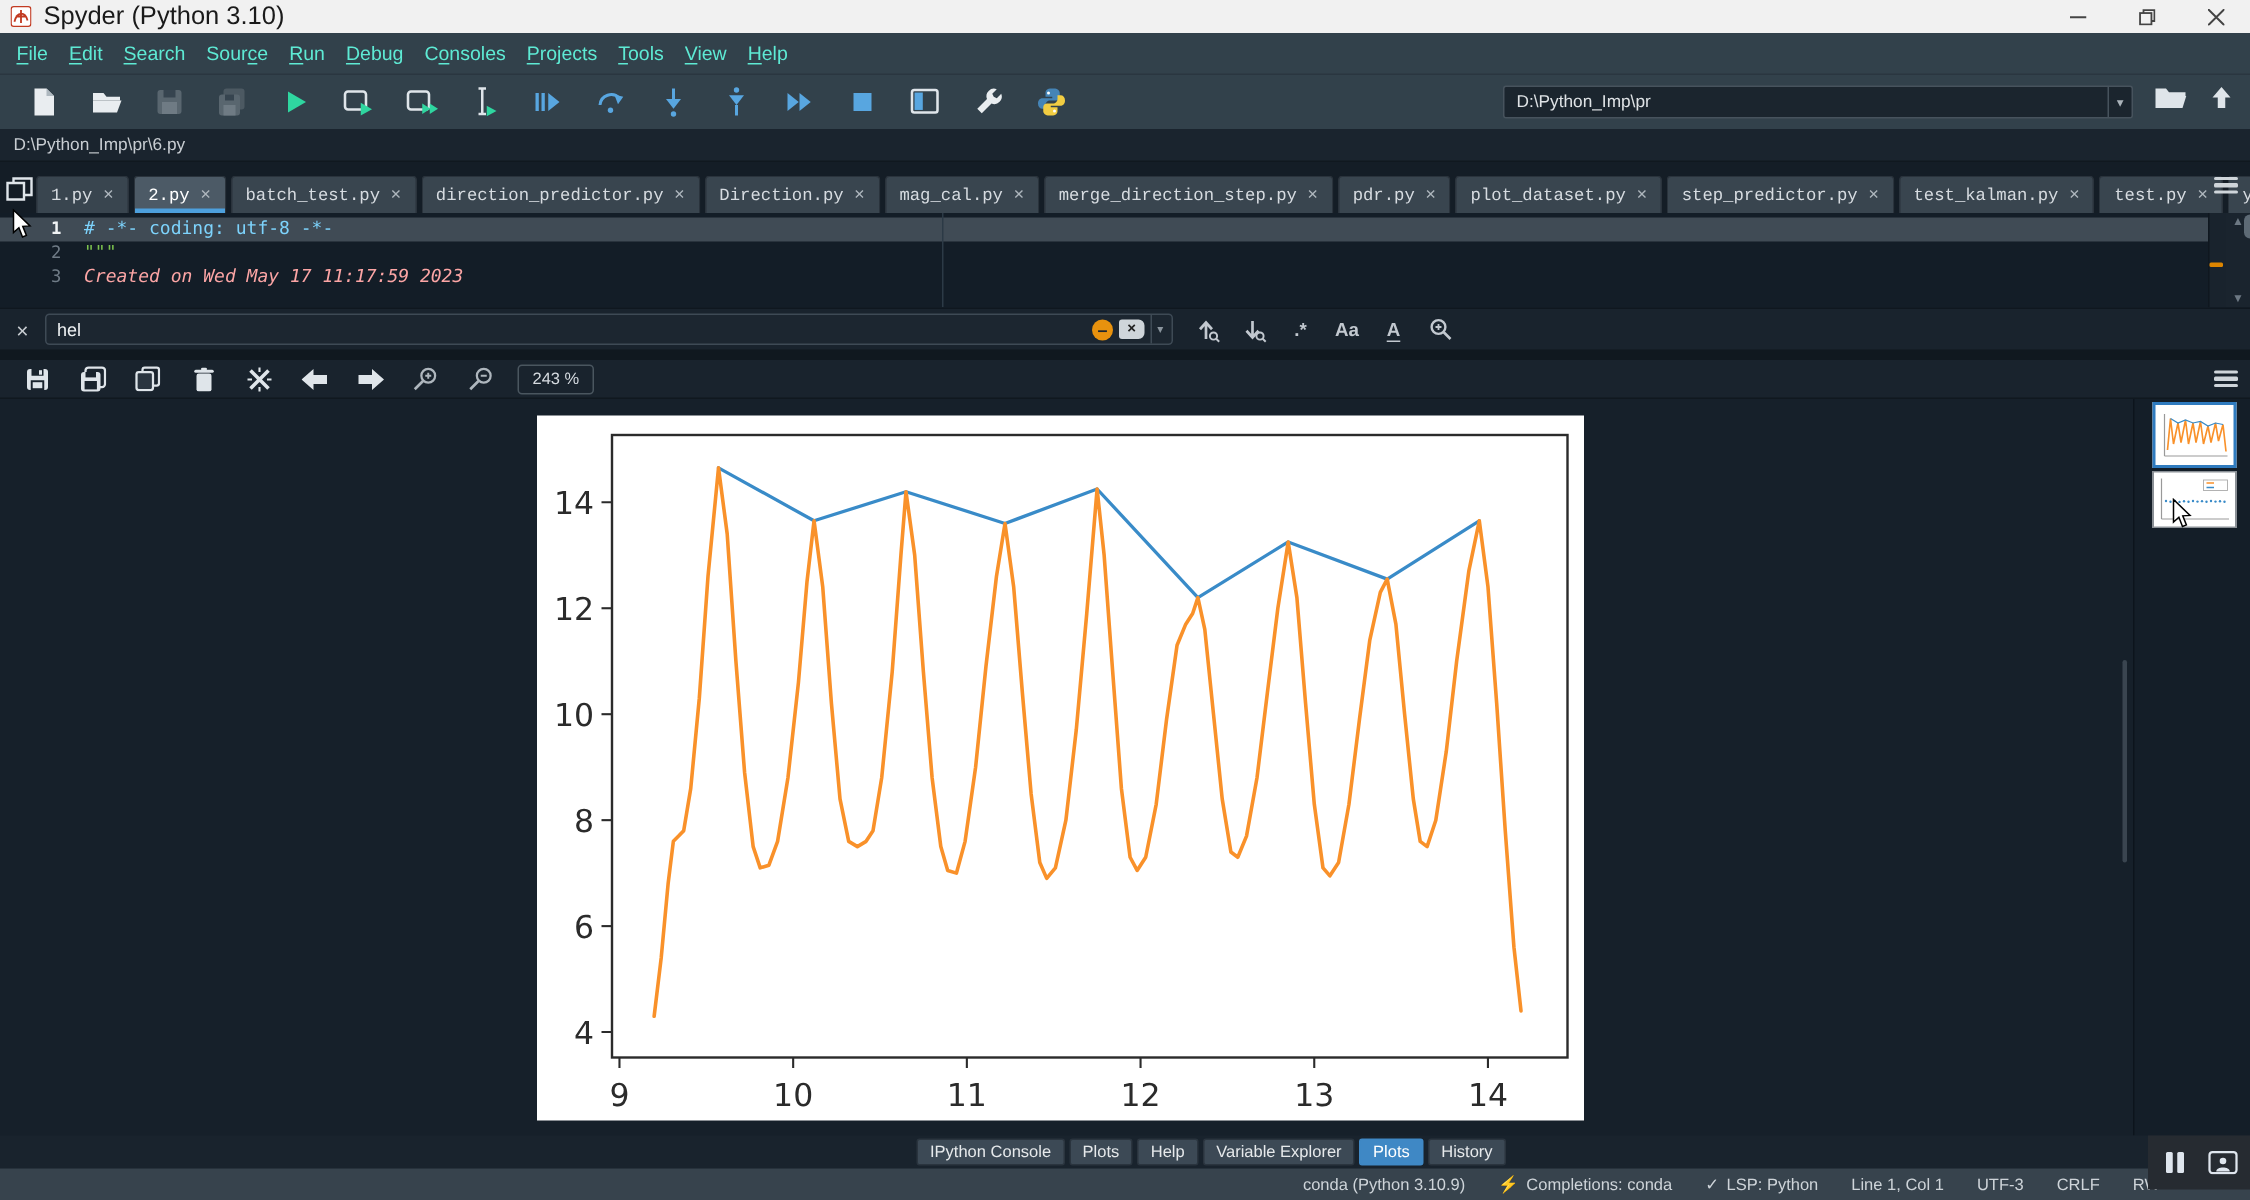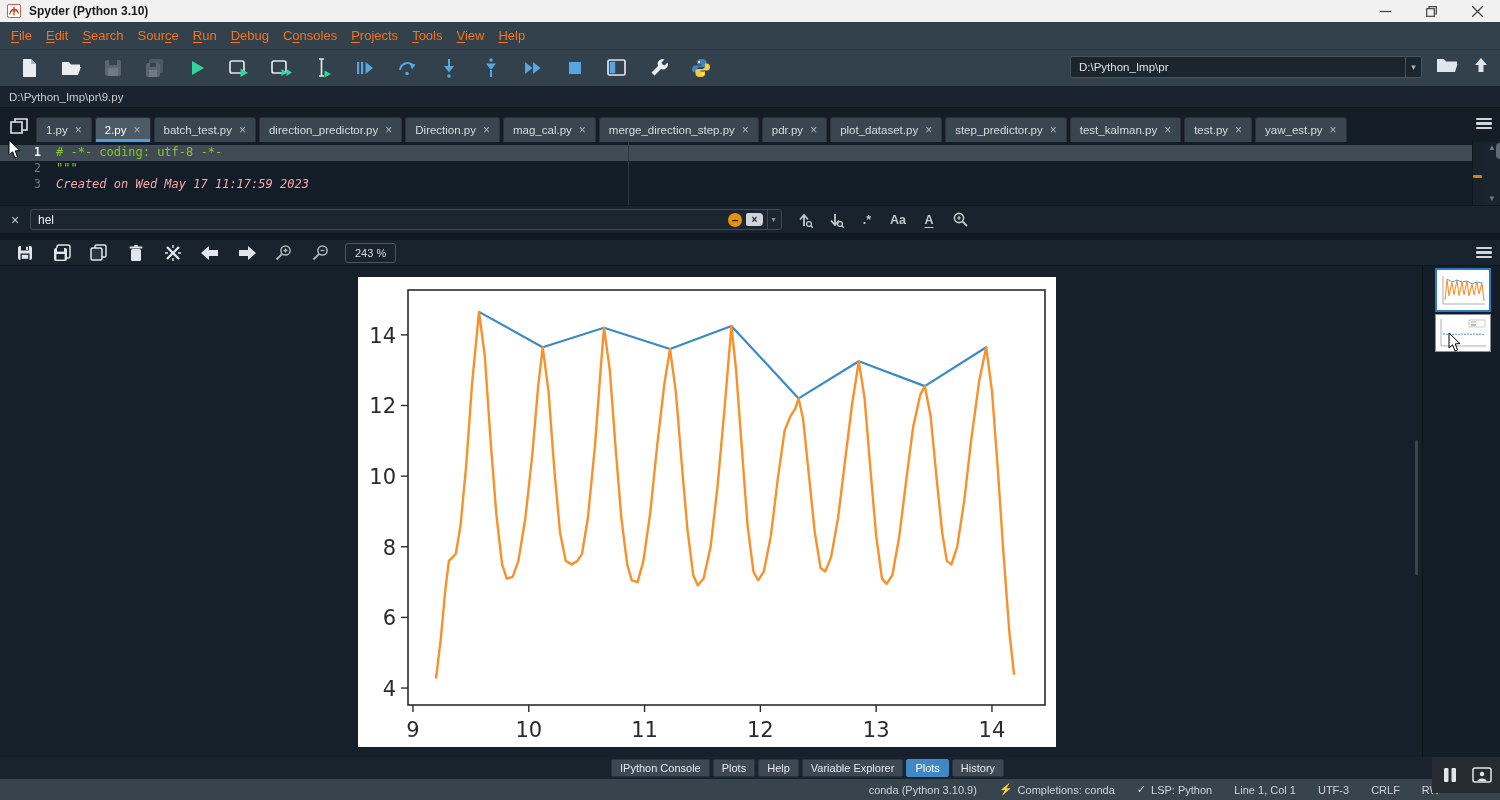--- a/index.html
+++ b/index.html
@@ -4,58 +4,58 @@
 <style>
   * { margin:0; padding:0; box-sizing:border-box; }
   html,body { background:#000; }
   #app {
     position:relative; width:1500px; height:800px; overflow:hidden;
     font-family:"Liberation Sans", sans-serif; background:#19232D;
   }
   
   #titlebar { position:absolute; left:0; top:0; width:1500px; height:22px; background:#f1f1f1; display:flex; align-items:center; }
   #titlebar .appicon { width:14px; height:14px; margin:0 8px 0 7px; }
-  #titlebar .title { font-size:12px; color:#1a1a1a;font-weight:bold; }
+  #titlebar .title { font-size:17px; color:#1a1a1a; }
   #win-controls { position:absolute; right:0; top:0; height:22px; display:flex; }
   .winbtn { width:46px; height:22px; display:flex; align-items:center; justify-content:center; color:#444; font-size:13px; }
   .winbtn svg { display:block; }
   
   #menubar { position:absolute; left:0; top:22px; width:1500px; height:28px; background:#32414B; display:flex; align-items:center; padding-left:4px; border-bottom:1px solid #2a3640; }
-  .menu-item { color:#f97316; font-size:13px; padding:4px 7px; cursor:default; }
+  .menu-item { color:#5eead4; font-size:13px; padding:4px 7px; cursor:default; }
   .menu-item u { text-underline-offset:2px; }
   
   #toolbar { position:absolute; left:0; top:50px; width:1500px; height:36px; background:#32414B; display:flex; align-items:center; padding-left:8px; }
   .ticon { width:42px; height:30px; display:flex; align-items:center; justify-content:center; }
   .ticon svg { display:block; }
   #workdir-group { position:absolute; right:10px; top:6px; display:flex; align-items:center; gap:14px; }
-  #workdir-combo { width:352px; height:22px; background:#1b252e; border:1px solid #47535d; border-radius:2px; display:flex; align-items:center; }
+  #workdir-combo { width:420px; height:22px; background:#1b252e; border:1px solid #47535d; border-radius:2px; display:flex; align-items:center; }
   #workdir-combo .val { flex:1; color:#dfe3e6; font-size:11.5px; padding:0 8px; white-space:nowrap; overflow:hidden; }
   #workdir-combo .drop { width:16px; height:100%; border-left:1px solid #47535d; display:flex; align-items:center; justify-content:center; color:#aab3ba; font-size:9px; }
   
   #breadcrumb { position:absolute; left:0; top:86px; width:1500px; height:22px; background:#1a242e; display:flex; align-items:center; padding-left:9px; border-bottom:1px solid #10181f; }
   #breadcrumb span { color:#c8cdd2; font-size:11.5px; }
   
   #tabbar { position:absolute; left:0; top:108px; width:1500px; height:34px; background:#141d26; display:flex; align-items:flex-end; }
   #browse-tabs { width:30px; height:26px; margin:0 2px 3px 4px; display:flex; align-items:center; justify-content:center; }
   #tabs { display:flex; align-items:flex-end; height:26px; }
-  .etab { display:flex; align-items:center; gap:7px; height:25px; background:#39454f; border:1px solid #2a333c; border-bottom:none; border-radius:3px 3px 0 0; margin-right:3px; padding:0 9px; color:#d6dbe0; font-size:11.5px; white-space:nowrap; }
+  .etab { display:flex; align-items:center; gap:7px; height:25px; background:#39454f; border:1px solid #2a333c; border-bottom:none; border-radius:3px 3px 0 0; margin-right:3px; padding:0 9px; color:#d6dbe0; font-size:11.5px; white-space:nowrap;font-family:Liberation Mono, monospace; }
   .etab.active { background:#4c5a66; box-shadow:inset 0 -3px 0 #4da0dd; color:#fff; }
   .etab .x { color:#aeb6bd; font-size:12px; line-height:1; }
   #tabbar-menu { position:absolute; right:8px; top:10px; }
   
   .hamb { width:16px; height:11px; display:flex; flex-direction:column; justify-content:space-between; }
   .hamb i { display:block; height:2.4px; background:#cfd5da; border-radius:1px; }
   
   #editor { position:absolute; left:0; top:142px; width:1500px; height:63px; background:#131d27; overflow:hidden; }
   .edrow { display:flex; height:16px; line-height:16px; position:relative; }
   .edrow.current { background:#404b55; }
   .gutter { width:56px; flex:0 0 56px; text-align:right; padding-right:15px; color:#6f7b86; font:11.5px "DejaVu Sans Mono", monospace; }
   .edrow.current .gutter { color:#f0f3f5; font-weight:bold; }
   .code { font:12px "DejaVu Sans Mono", monospace; white-space:pre; }
-  .edrow.comment .code { color:#84cc16; }
+  .edrow.comment .code { color:#7dd3fc; }
   .edrow.string .code { color:#7cc24e; font-style:italic; }
   .edrow.string-italic .code { color:#fca5a5; font-style:italic; }
   #col-line { position:absolute; left:628px; top:0; bottom:0; width:1px; background:#2c3a46; }
   #edpad { padding-top:3px; position:relative; height:100%; }
   #scrollflag { position:absolute; right:16px; top:0; bottom:0; width:12px; background:#19232d; border-left:1px solid #0f171f; }
   #flag-mark { position:absolute; right:18px; top:33px; width:9px; height:3px; background:#dd8500; border-radius:1px; }
   #edscroll { position:absolute; right:0; top:0; bottom:0; width:16px; background:#1a242e; display:flex; flex-direction:column; align-items:center; }
   #edscroll .arr { color:#6c7883; font-size:8px; height:12px; line-height:12px; }
   #edscroll .thumb { width:9px; height:16px; background:#5d6a75; border-radius:4px; margin-top:1px; }
   #edscroll .spacer { flex:1; }
@@ -267,21 +267,21 @@
             <path d="M1 3 H8 L10 5.5 H21 V8 H1 Z" fill="#dfe5ea"></path>
             <path d="M1 8 H21.5 L19 16 H1 Z" fill="#dfe5ea"></path>
           </svg></span>
       <span><svg width="18" height="18" viewBox="0 0 18 18">
             <path d="M9 2 L15 9 H11.5 V16 H6.5 V9 H3 Z" fill="#dfe5ea"></path>
           </svg></span>
     </div>
   </div>
 
   <div id="breadcrumb">
-    <span>D:\Python_Imp\pr\9.py</span>
+    <span>D:\Python_Imp\pr\6.py</span>
   </div>
 
   <div id="tabbar">
     <span id="browse-tabs">
         <svg width="18" height="16" viewBox="0 0 18 16">
           <path d="M1 4 H12 V15 H1 Z" fill="none" stroke="#dfe5ea" stroke-width="1.6"></path>
           <path d="M5 4 V1 H17 V12 H12" fill="none" stroke="#dfe5ea" stroke-width="1.6"></path>
         </svg>
       </span>
     <div id="tabs">

